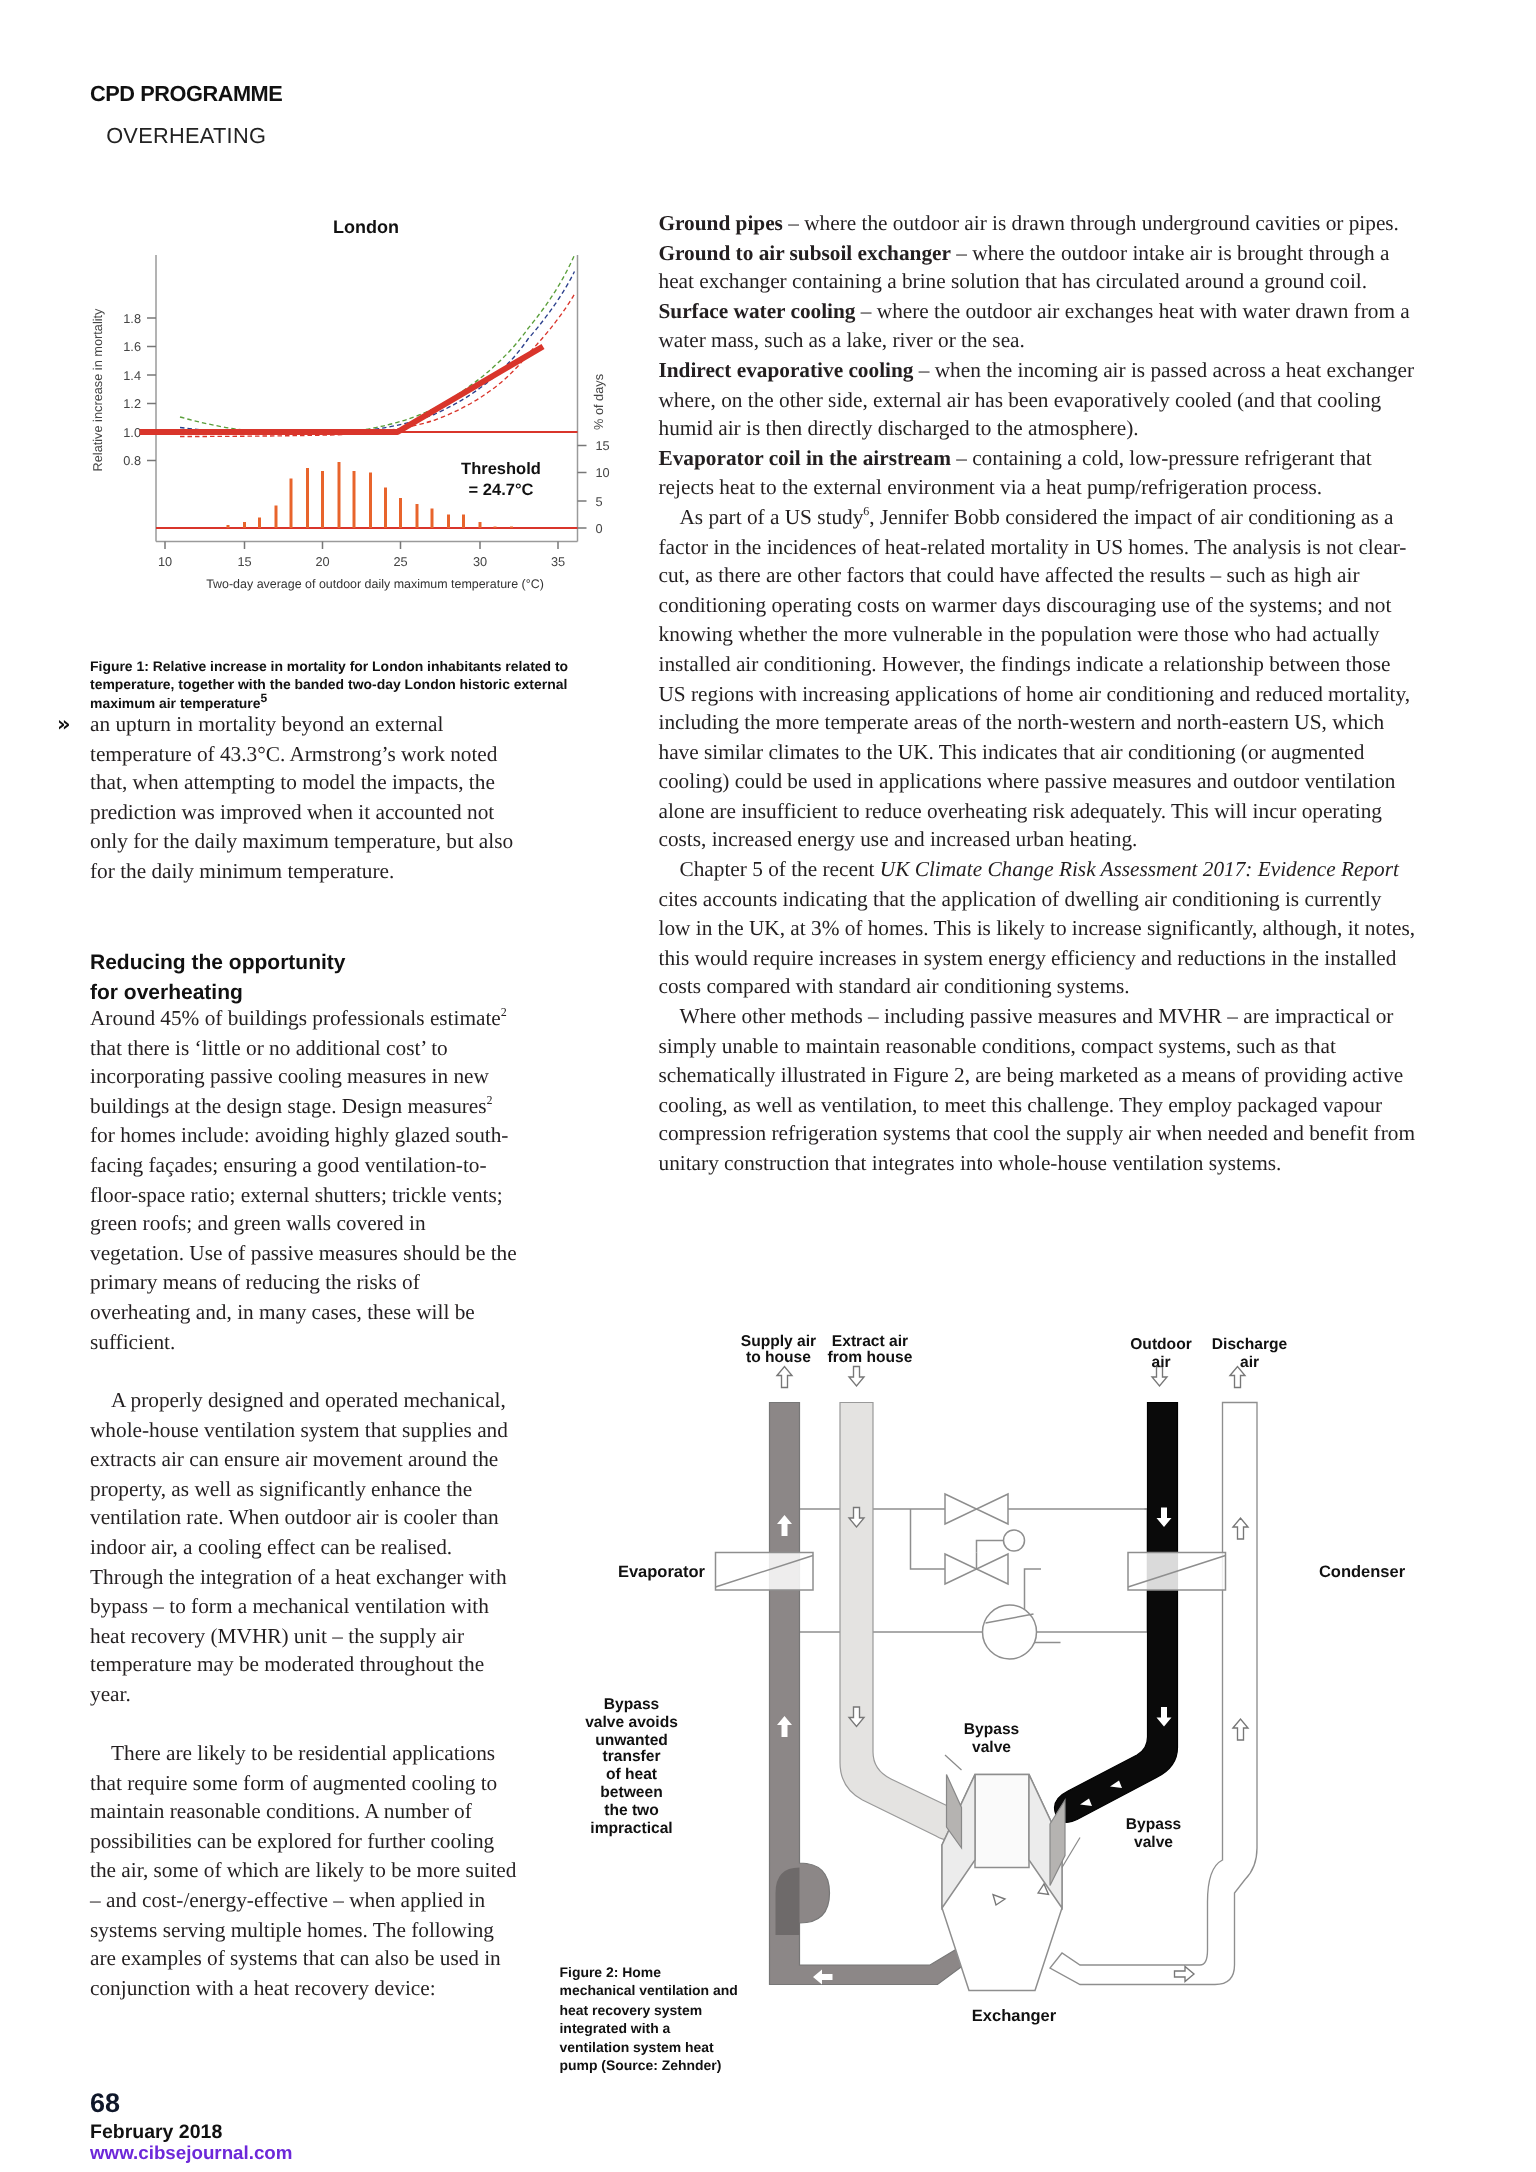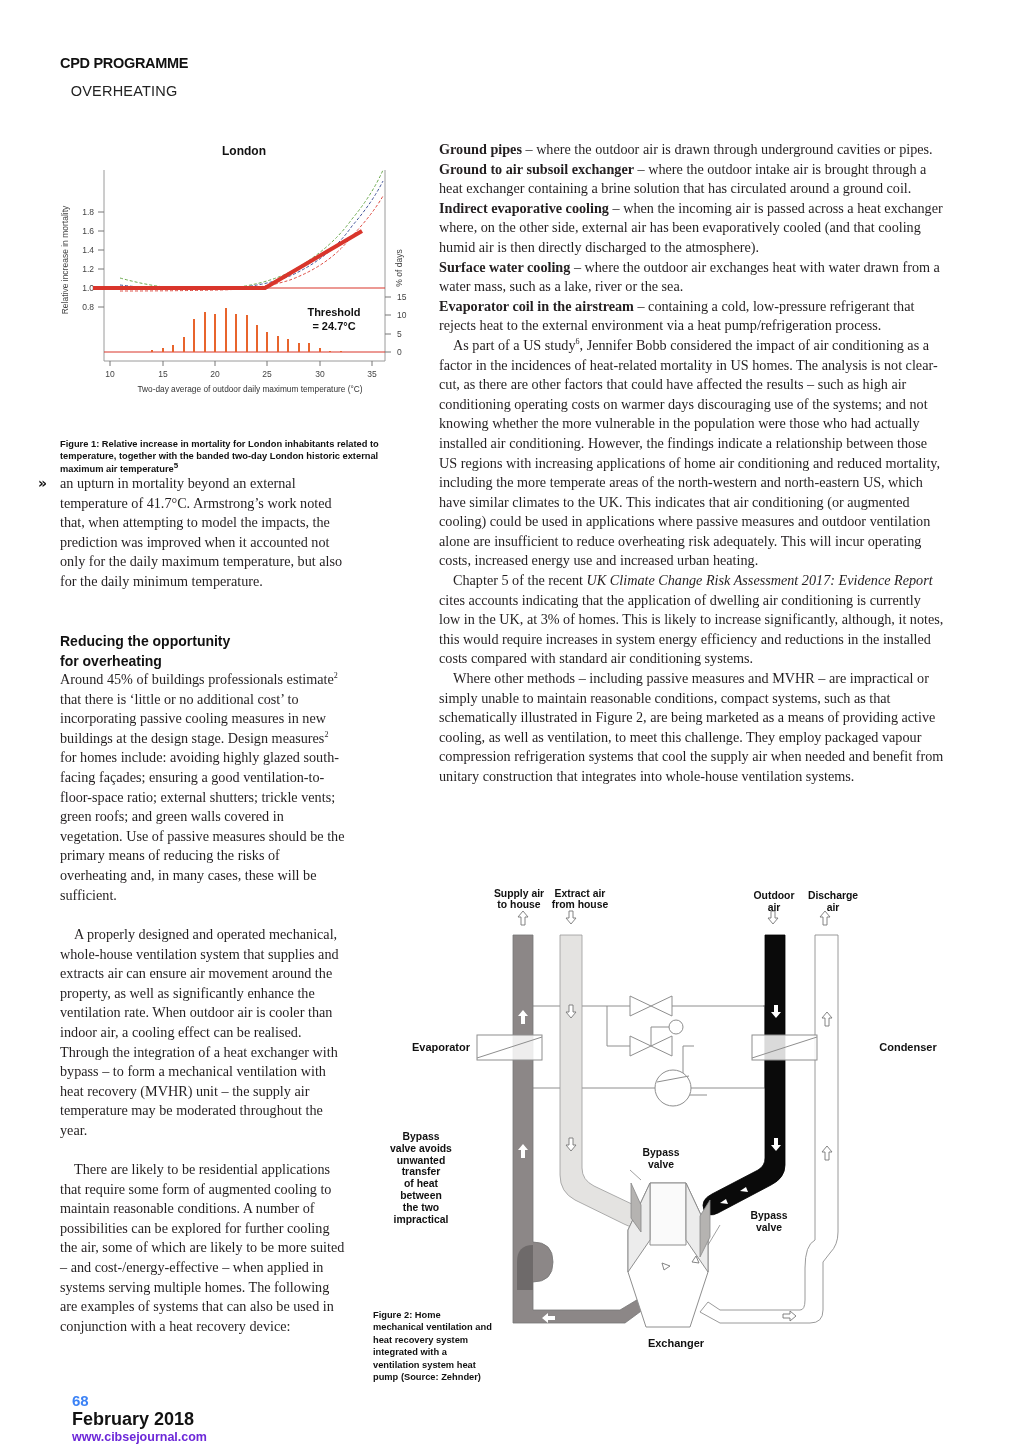--- a/index.html
+++ b/index.html
@@ -21,22 +21,22 @@
   .chev { font-family: "DejaVu Sans", sans-serif; font-weight: 700; font-size: 14px; color: #111; left: 38px; }
 
   
   .caption { font-family: "Liberation Sans", sans-serif; font-weight: 700; font-size: 9.3px; line-height: 12.4px; color: #111; margin-top: 32px; }
 
   
   .flabel { font-family: "Liberation Sans", sans-serif; font-weight: 700; font-size: 10.4px; line-height: 11.8px; color: #111; text-align: center; }
 
   
   #footer { left: 60px; top: 1392px; display: flex; align-items: baseline; font-family: "Liberation Sans", sans-serif; }
-  #footer .pg { font-weight: 700; font-size: 15px; color: #3b82f6; margin-right: 8px; margin-left: 12px; }
-  #footer .date { font-weight: 700; font-size: 18px; color: #111; margin-right: 10px; }
+  #footer .pg { font-weight: 700; font-size: 18px; color: #0f172a; margin-right: 8px; }
+  #footer .date { font-weight: 700; font-size: 13px; color: #111; margin-right: 10px; }
   #footer .url { font-weight: 700; font-size: 12.5px; color: #6d28d9; }
 
   b.term { font-weight: 700; }
   i { font-style: italic; }
   sup { font-size: 8px; line-height: 0; vertical-align: super; }
 </style>
 </head>
 <body>
 
 <div id="header" class="abs">
@@ -132,38 +132,38 @@
     <text x="334" y="316" text-anchor="middle" font-family="Liberation Sans, sans-serif" font-weight="700" font-size="11" fill="#111">Threshold</text>
     <text x="334" y="330" text-anchor="middle" font-family="Liberation Sans, sans-serif" font-weight="700" font-size="11" fill="#111">= 24.7°C</text>
   </svg>
 </div>
 
 <div class="abs caption" style="left:60px; top:406px; width:355px;">
   <span>Figure 1: Relative increase in mortality for London inhabitants related to temperature, together with the banded two-day London historic external maximum air temperature</span><sup>5</sup>
 </div>
 
 <div class="abs chev" style="top:475px;">»</div>
-<p class="abs para col-left" style="top:474px;">an upturn in mortality beyond an external temperature of 41.7°C. Armstrong’s work noted that, when attempting to model the impacts, the prediction was improved when it accounted not only for the daily maximum temperature, but also for the daily minimum temperature.</p>
+<p class="abs para col-left" style="top:474px;">an upturn in mortality beyond an external temperature of 43.3°C. Armstrong’s work noted that, when attempting to model the impacts, the prediction was improved when it accounted not only for the daily maximum temperature, but also for the daily minimum temperature.</p>
 
 <div class="abs subhead col-left" style="top:632px;">
   <div>Reducing the opportunity</div>
   <div>for overheating</div>
 </div>
 
 <p class="abs para col-left" style="top:670px;"><span>Around 45% of buildings professionals estimate</span><sup>2</sup><span> that there is ‘little or no additional cost’ to incorporating passive cooling measures in new buildings at the design stage. Design measures</span><sup>2</sup><span> for homes include: avoiding highly glazed south-facing façades; ensuring a good ventilation-to-floor-space ratio; external shutters; trickle vents; green roofs; and green walls covered in vegetation. Use of passive measures should be the primary means of reducing the risks of overheating and, in many cases, these will be sufficient.</span></p>
 
 <p class="abs para col-left indent" style="top:925px;">A properly designed and operated mechanical, whole-house ventilation system that supplies and extracts air can ensure air movement around the property, as well as significantly enhance the ventilation rate. When outdoor air is cooler than indoor air, a cooling effect can be realised. Through the integration of a heat exchanger with bypass – to form a mechanical ventilation with heat recovery (MVHR) unit – the supply air temperature may be moderated throughout the year.</p>
 
 <p class="abs para col-left indent" style="top:1160px;">There are likely to be residential applications that require some form of augmented cooling to maintain reasonable conditions. A number of possibilities can be explored for further cooling the air, some of which are likely to be more suited – and cost-/energy-effective – when applied in systems serving multiple homes. The following are examples of systems that can also be used in conjunction with a heat recovery device:</p>
 
 <div class="abs col-right" style="top:140px;">
   <p class="para"><b class="term">Ground pipes</b><span> – where the outdoor air is drawn through underground cavities or pipes.</span></p>
   <p class="para"><b class="term">Ground to air subsoil exchanger</b><span> – where the outdoor intake air is brought through a heat exchanger containing a brine solution that has circulated around a ground coil.</span></p>
+  <p class="para"><b class="term">Surface water cooling</b><span> – where the outdoor air exchanges heat with water drawn from a water mass, such as a lake, river or the sea.</span></p>
   <p class="para"><b class="term">Indirect evaporative cooling</b><span> – when the incoming air is passed across a heat exchanger where, on the other side, external air has been evaporatively cooled (and that cooling humid air is then directly discharged to the atmosphere).</span></p>
-  <p class="para"><b class="term">Surface water cooling</b><span> – where the outdoor air exchanges heat with water drawn from a water mass, such as a lake, river or the sea.</span></p>
   <p class="para"><b class="term">Evaporator coil in the airstream</b><span> – containing a cold, low-pressure refrigerant that rejects heat to the external environment via a heat pump/refrigeration process.</span></p>
   <p class="para indent"><span>As part of a US study</span><sup>6</sup><span>, Jennifer Bobb considered the impact of air conditioning as a factor in the incidences of heat-related mortality in US homes. The analysis is not clear-cut, as there are other factors that could have affected the results – such as high air conditioning operating costs on warmer days discouraging use of the systems; and not knowing whether the more vulnerable in the population were those who had actually installed air conditioning. However, the findings indicate a relationship between those US regions with increasing applications of home air conditioning and reduced mortality, including the more temperate areas of the north-western and north-eastern US, which have similar climates to the UK. This indicates that air conditioning (or augmented cooling) could be used in applications where passive measures and outdoor ventilation alone are insufficient to reduce overheating risk adequately. This will incur operating costs, increased energy use and increased urban heating.</span></p>
   <p class="para indent"><span>Chapter 5 of the recent </span><i>UK Climate Change Risk Assessment 2017: Evidence Report</i><span> cites accounts indicating that the application of dwelling air conditioning is currently low in the UK, at 3% of homes. This is likely to increase significantly, although, it notes, this would require increases in system energy efficiency and reductions in the installed costs compared with standard air conditioning systems.</span></p>
   <p class="para indent">Where other methods – including passive measures and MVHR – are impractical or simply unable to maintain reasonable conditions, compact systems, such as that schematically illustrated in Figure 2, are being marketed as a means of providing active cooling, as well as ventilation, to meet this challenge. They employ packaged vapour compression refrigeration systems that cool the supply air when needed and benefit from unitary construction that integrates into whole-house ventilation systems.</p>
 </div>
 
 <div class="abs" style="left:370px; top:880px; width:590px; height:480px;">
   <svg width="590" height="480" viewBox="370 880 590 480" xmlns="http://www.w3.org/2000/svg">
 
     <g fill="none" stroke="#8e8e8e" stroke-width="1">

